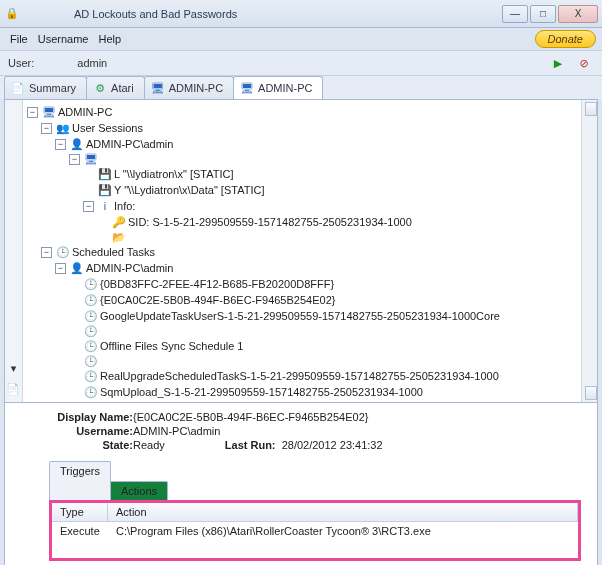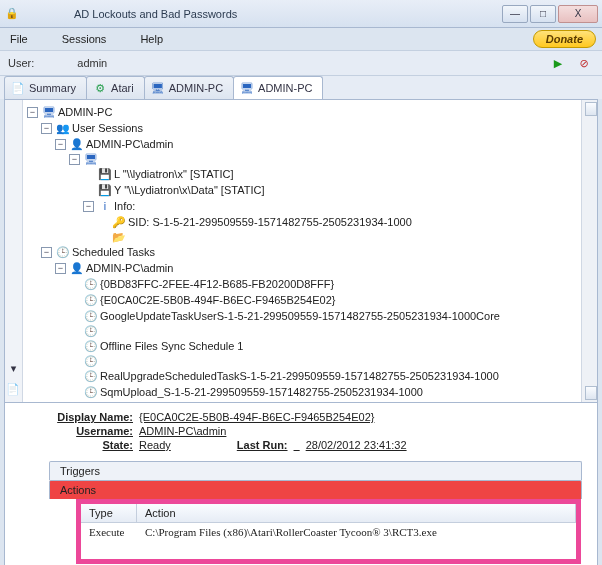--- a/index.html
+++ b/index.html
@@ -7,23 +7,23 @@
 
 
 .titlebar { height: 28px; background: linear-gradient(#e8eef7,#d6e1f0); border-bottom: 1px solid #a8b8d0; display: flex; align-items: center; padding: 0 4px; }
 .titlebar .icon { width: 16px; height: 16px; margin-right: 6px; display: inline-flex; align-items: center; justify-content: center; }
 .titlebar .title { flex: 1; color: #2b3b50; margin-left: 48px; }
 .winbtns { display: flex; gap: 2px; }
 .winbtn { width: 26px; height: 18px; background: linear-gradient(#f2f6fb,#d6e1f0); border: 1px solid #98a8c0; border-radius: 2px; display: flex; align-items: center; justify-content: center; font-size: 10px; color: #334; }
 .winbtn.close { width: 40px; background: linear-gradient(#f4dede,#e8c0c0); border-color: #c09090; }
 
 
-.menubar { height: 22px; display: flex; align-items: center; padding: 0 6px; gap: 26px; color: #222; }
+.menubar { height: 22px; display: flex; align-items: center; padding: 0 6px; gap: 2px; color: #222; }
 .menubar .menuitem { padding: 2px 4px; }
-.donate { margin-left: auto; padding: 2px 12px; background: linear-gradient(#ffe27a,#ffc820); border: 1px solid #c49a00; border-radius: 10px; font-style: italic; font-weight: bold; color: #5a3b00; }
+.donate { margin-left: auto; padding: 2px 12px; background: linear-gradient(#ffe27a,#ffc820); border: 1px solid #c49a00; border-radius: 10px; font-style: italic; font-weight: normal; color: #5a3b00; }
 
 
 .userrow { height: 26px; display: flex; align-items: center; padding: 0 8px; gap: 6px; border-top: 1px solid #c4d0e0; border-bottom: 1px solid #c4d0e0; background: #e6ecf5; }
 .userrow .label { color: #333; }
 .userrow .value { color: #333; margin-right: auto; margin-left: 37px; }
 .iconbtn { width: 20px; height: 20px; display: flex; align-items: center; justify-content: center; border: 1px solid transparent; border-radius: 2px; }
 
 
 .tabstrip { display: flex; align-items: flex-end; gap: 0; padding: 0 4px; background: #e6ecf5; }
 .tab { padding: 4px 10px 4px 6px; background: linear-gradient(#eef2f8,#dde5f0); border: 1px solid #a8b8d0; border-bottom: none; border-radius: 3px 3px 0 0; margin-right: -1px; display: flex; align-items: center; gap: 4px; color: #334; }
@@ -40,35 +40,35 @@
 
 ul.tree-root, ul.tree-root ul { list-style: none; padding-left: 14px; }
 ul.tree-root { padding-left: 2px; }
 .node { white-space: nowrap; line-height: 16px; display: flex; align-items: center; gap: 2px; }
 .exp { width: 11px; height: 11px; border: 1px solid #8898b0; background: #fff; display: inline-flex; align-items: center; justify-content: center; font-size: 9px; line-height: 9px; color: #445; margin-right: 2px; }
 .exp.none { border: none; background: transparent; }
 .nicon { width: 14px; height: 14px; display: inline-flex; align-items: center; justify-content: center; font-size: 11px; }
 
 
 .details { background: #fff; border: 1px solid #a8b8d0; border-top: none; margin: 0 4px 4px 4px; padding: 8px 16px 8px 44px; color: #222; }
-.kvrow { display: flex; gap: 6px; margin-bottom: 2px; text-decoration: underline; }
+.kvrow { display: flex; margin-bottom: 2px; }
 .kvrow .k { min-width: 84px; text-align: right; font-weight: bold; }
 .kvrow .v { }
 .kvrow.inline .k2 { margin-left: 60px; font-weight: bold; }
 
-.subtabs { display: flex; margin-top: 10px; flex-direction: column; }
+.subtabs { display: flex; margin-top: 10px; }
 .subtab { padding: 3px 10px; border: 1px solid #a8b8d0; border-bottom: none; background: #eef2f8; border-radius: 2px 2px 0 0; margin-right: -1px; }
-.subtab.active { background: #ef4444; }
-
-.grid { border: 5px solid #ec4899; margin-left: 27px; }
+.subtab.active { background: #15803d; margin-top: 20px; }
+
+.grid { border: 3px solid #ec4899; }
 .gridhead { display: flex; background: linear-gradient(#fafcff,#e6ecf5); border-bottom: 1px solid #c4cedd; }
 .gridhead .col { padding: 3px 8px; border-right: 1px solid #c4cedd; }
 .gridbody { min-height: 36px; }
 .gridrow { display: flex; padding: 3px 0; }
-.gridrow .cell { padding: 0 8px; font-family: Liberation Serif, serif; }
+.gridrow .cell { padding: 0 8px; }
 .col-type, .cell-type { width: 56px; }
 .col-action, .cell-action { flex: 1; }
 
 
 .statusbar { height: 22px; background: #e6ecf5; border-top: 1px solid #c4d0e0; display: flex; align-items: center; padding: 0 8px; gap: 8px; color: #334; }
 .statusbar .grip { margin-left: auto; color: #889; letter-spacing: -2px; }
 
 .ic-lock { color: #c79a2a; }
 .ic-computer { color: #2a66c0; }
 .ic-users { color: #c07a2a; }
@@ -90,21 +90,21 @@
   <span class="title">AD Lockouts and Bad Passwords</span>
   <div class="winbtns">
     <div class="winbtn">—</div>
     <div class="winbtn">□</div>
     <div class="winbtn close">X</div>
   </div>
 </div>
 
 <div class="menubar">
   <span class="menuitem">File</span>
-  <span class="menuitem">Sessions</span>
+  <span class="menuitem">Username</span>
   <span class="menuitem">Help</span>
   <span class="donate">Donate</span>
 </div>
 
 <div class="userrow">
   <span class="label">User:</span>
   <span class="value">admin</span>
   <span class="iconbtn ic-play">▶</span>
   <span class="iconbtn ic-stop">⊘</span>
 </div>

